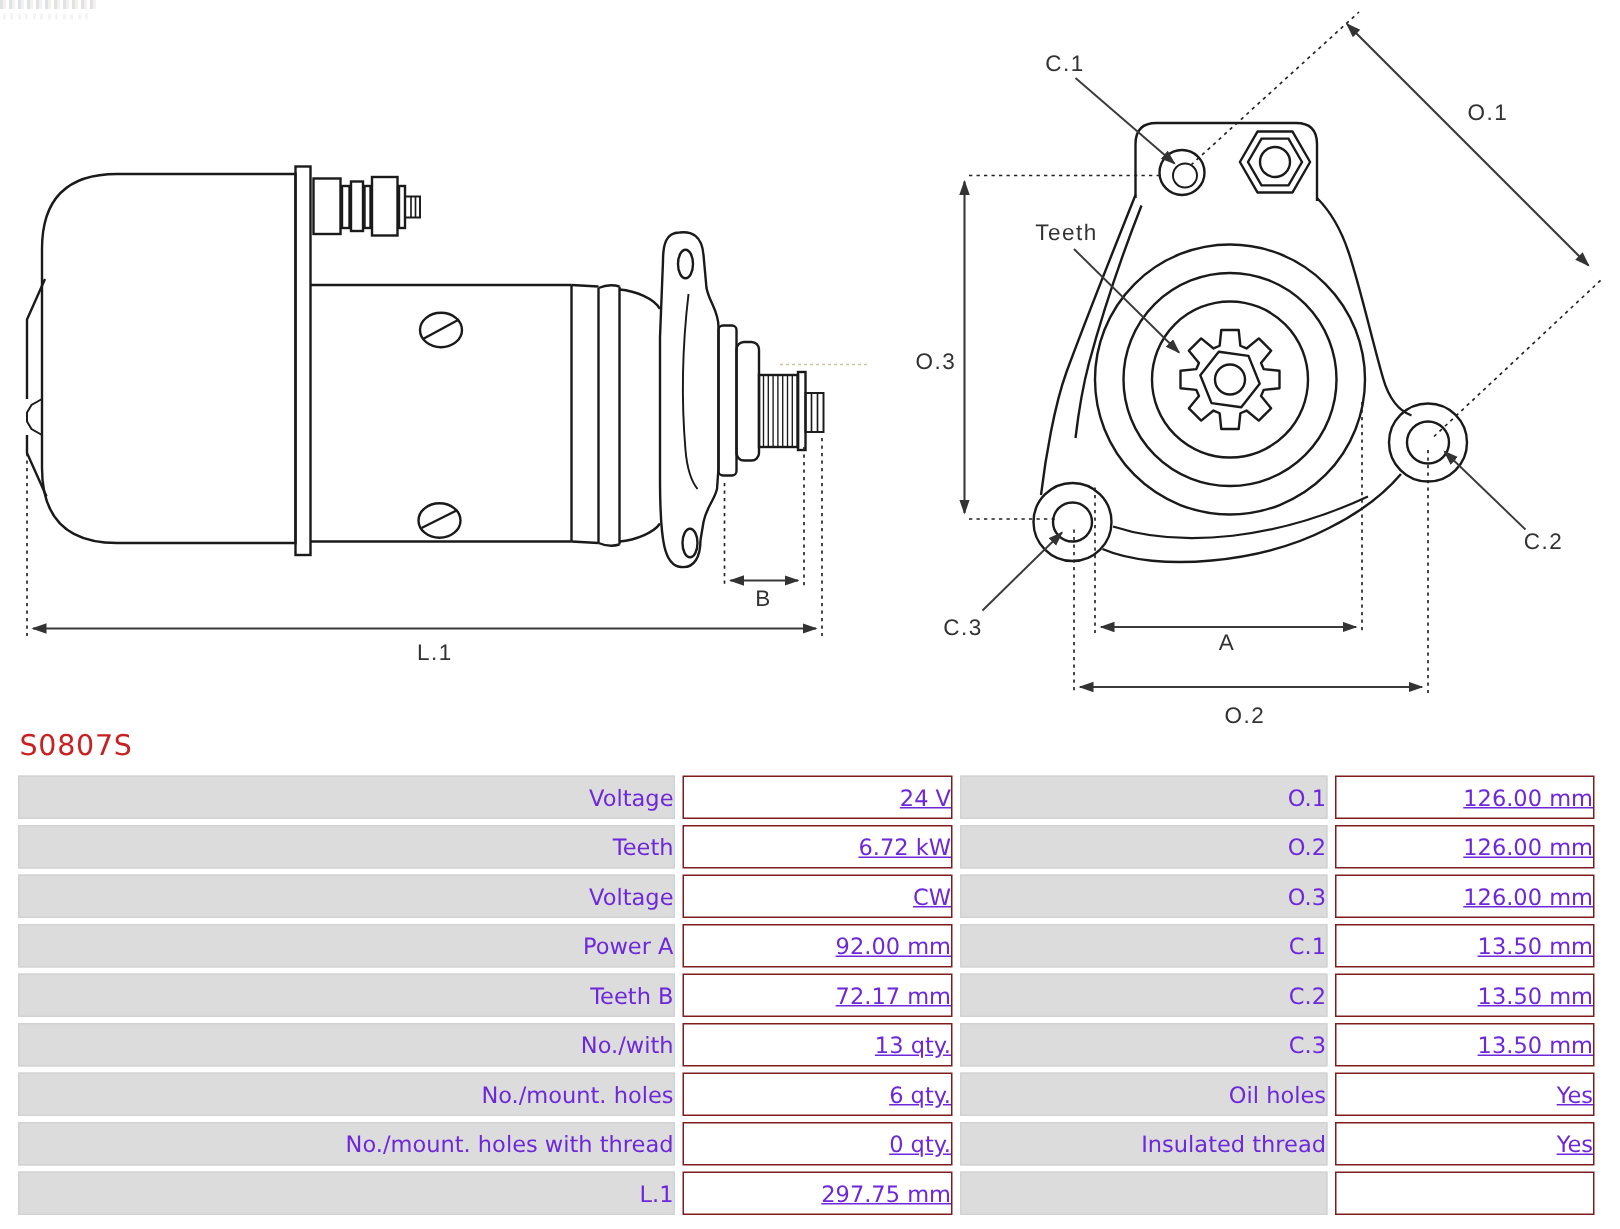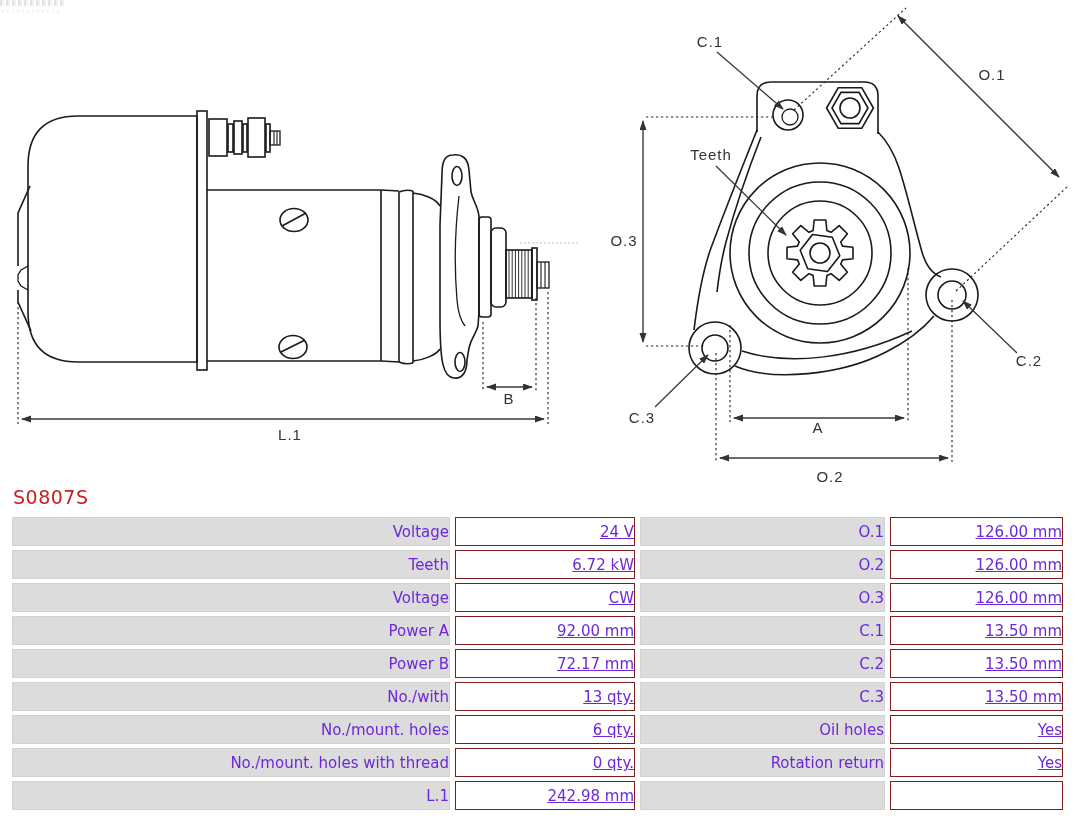--- a/index.html
+++ b/index.html
@@ -190,42 +190,42 @@
     <div class="cell lbl">O.3</div>
     <div class="cell val">126.00 mm</div>
   </div>
   <div class="row">
     <div class="cell lbl">Power A</div>
     <div class="cell val">92.00 mm</div>
     <div class="cell lbl">C.1</div>
     <div class="cell val">13.50 mm</div>
   </div>
   <div class="row">
-    <div class="cell lbl">Power B</div>
+    <div class="cell lbl">Teeth B</div>
     <div class="cell val">72.17 mm</div>
     <div class="cell lbl">C.2</div>
     <div class="cell val">13.50 mm</div>
   </div>
   <div class="row">
     <div class="cell lbl">No./with</div>
     <div class="cell val">13 qty.</div>
     <div class="cell lbl">C.3</div>
     <div class="cell val">13.50 mm</div>
   </div>
   <div class="row">
     <div class="cell lbl">No./mount. holes</div>
     <div class="cell val">6 qty.</div>
     <div class="cell lbl">Oil holes</div>
     <div class="cell val">Yes</div>
   </div>
   <div class="row">
     <div class="cell lbl">No./mount. holes with thread</div>
     <div class="cell val">0 qty.</div>
-    <div class="cell lbl">Rotation return</div>
+    <div class="cell lbl">Insulated thread</div>
     <div class="cell val">Yes</div>
   </div>
   <div class="row">
     <div class="cell lbl">L.1</div>
-    <div class="cell val">242.98 mm</div>
+    <div class="cell val">297.75 mm</div>
     <div class="cell lbl"></div>
     <div class="cell val"></div>
   </div>
 </div>
 
 </body></html>

